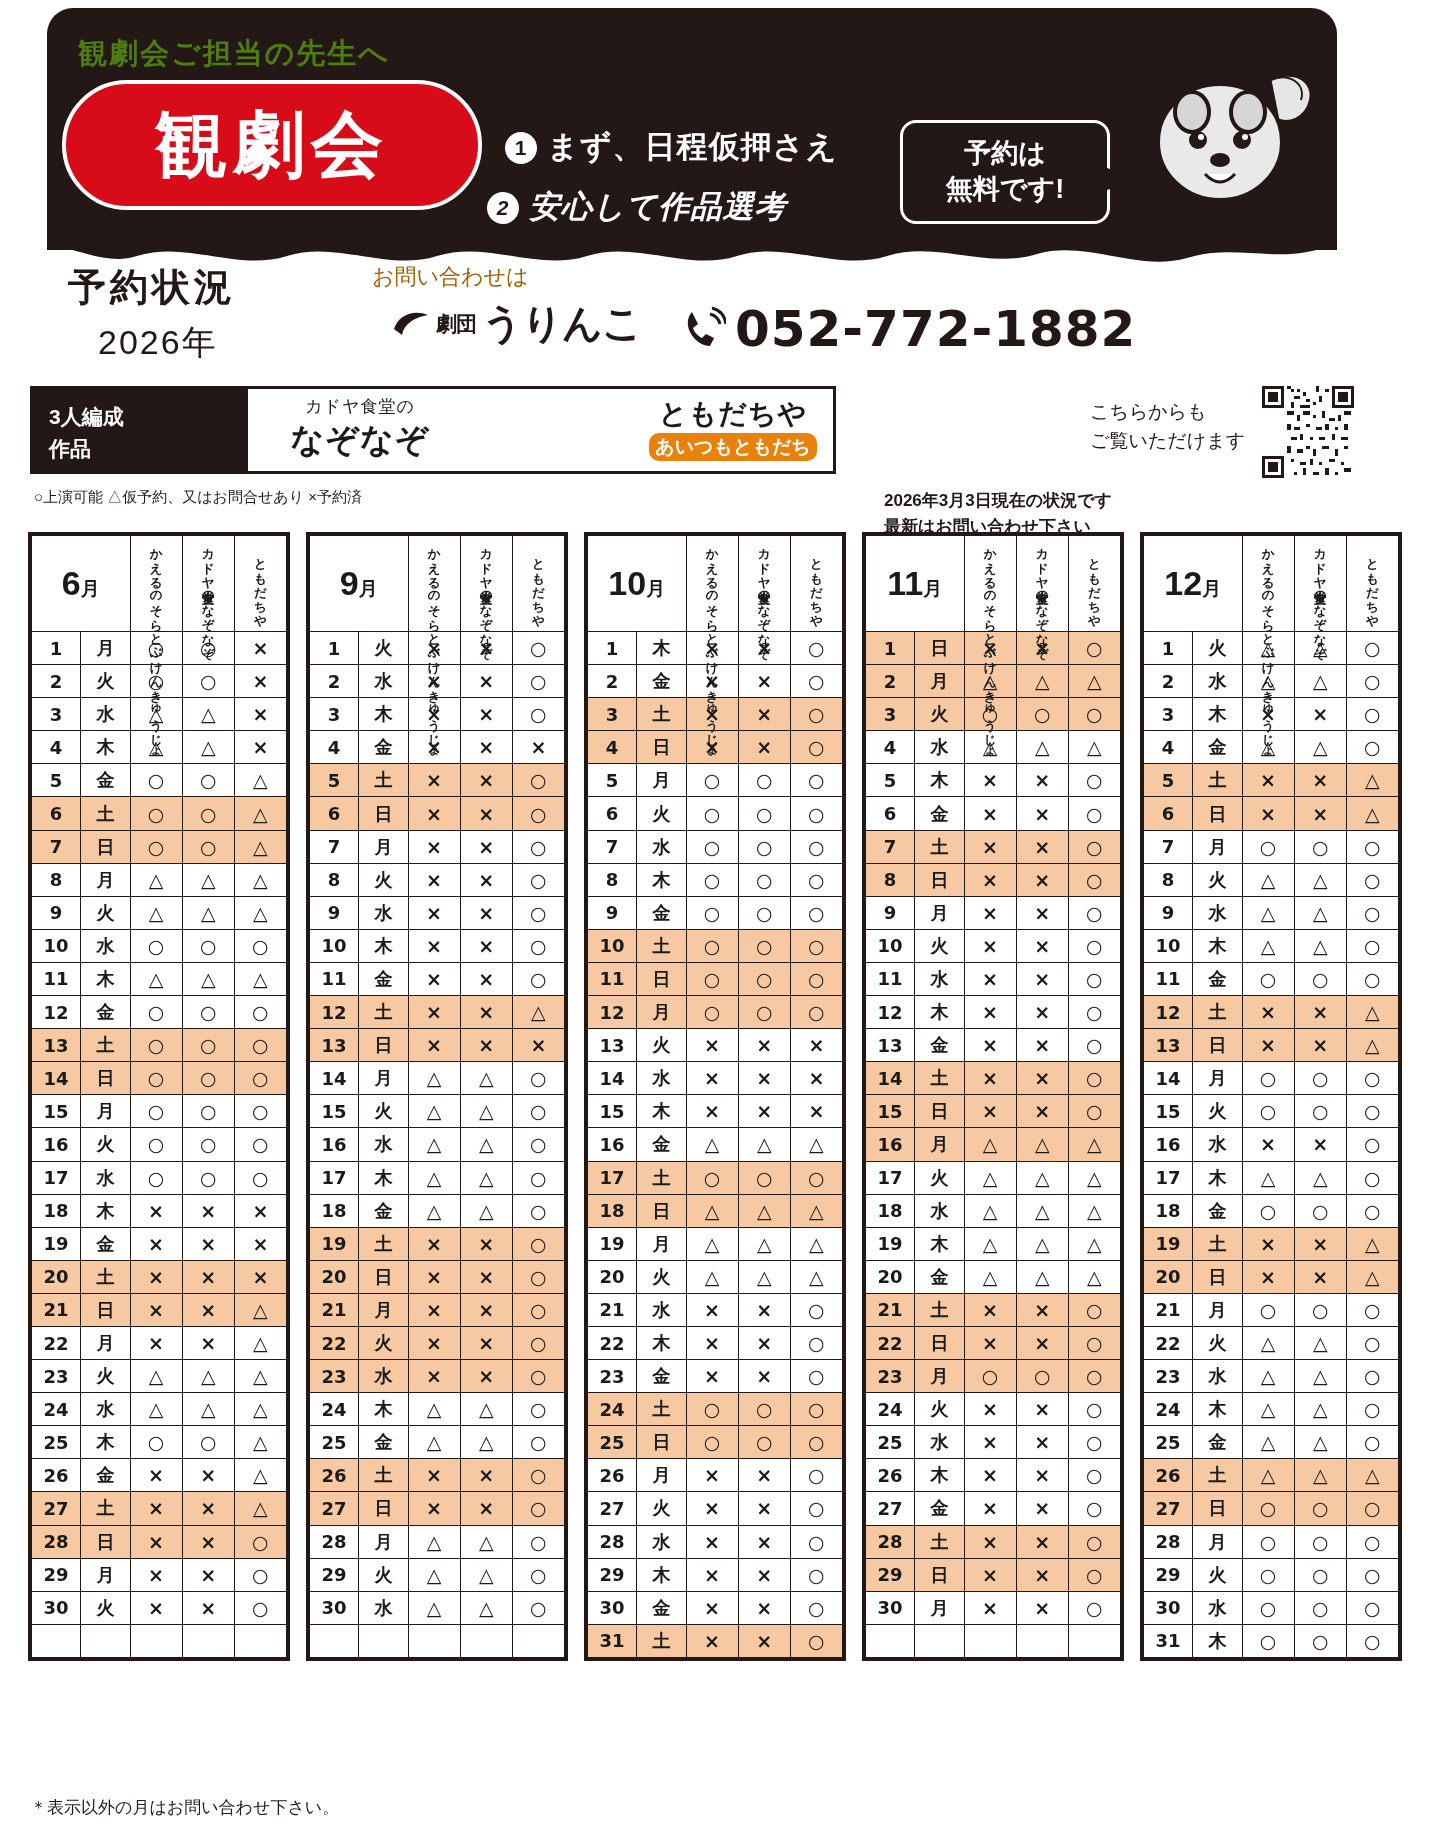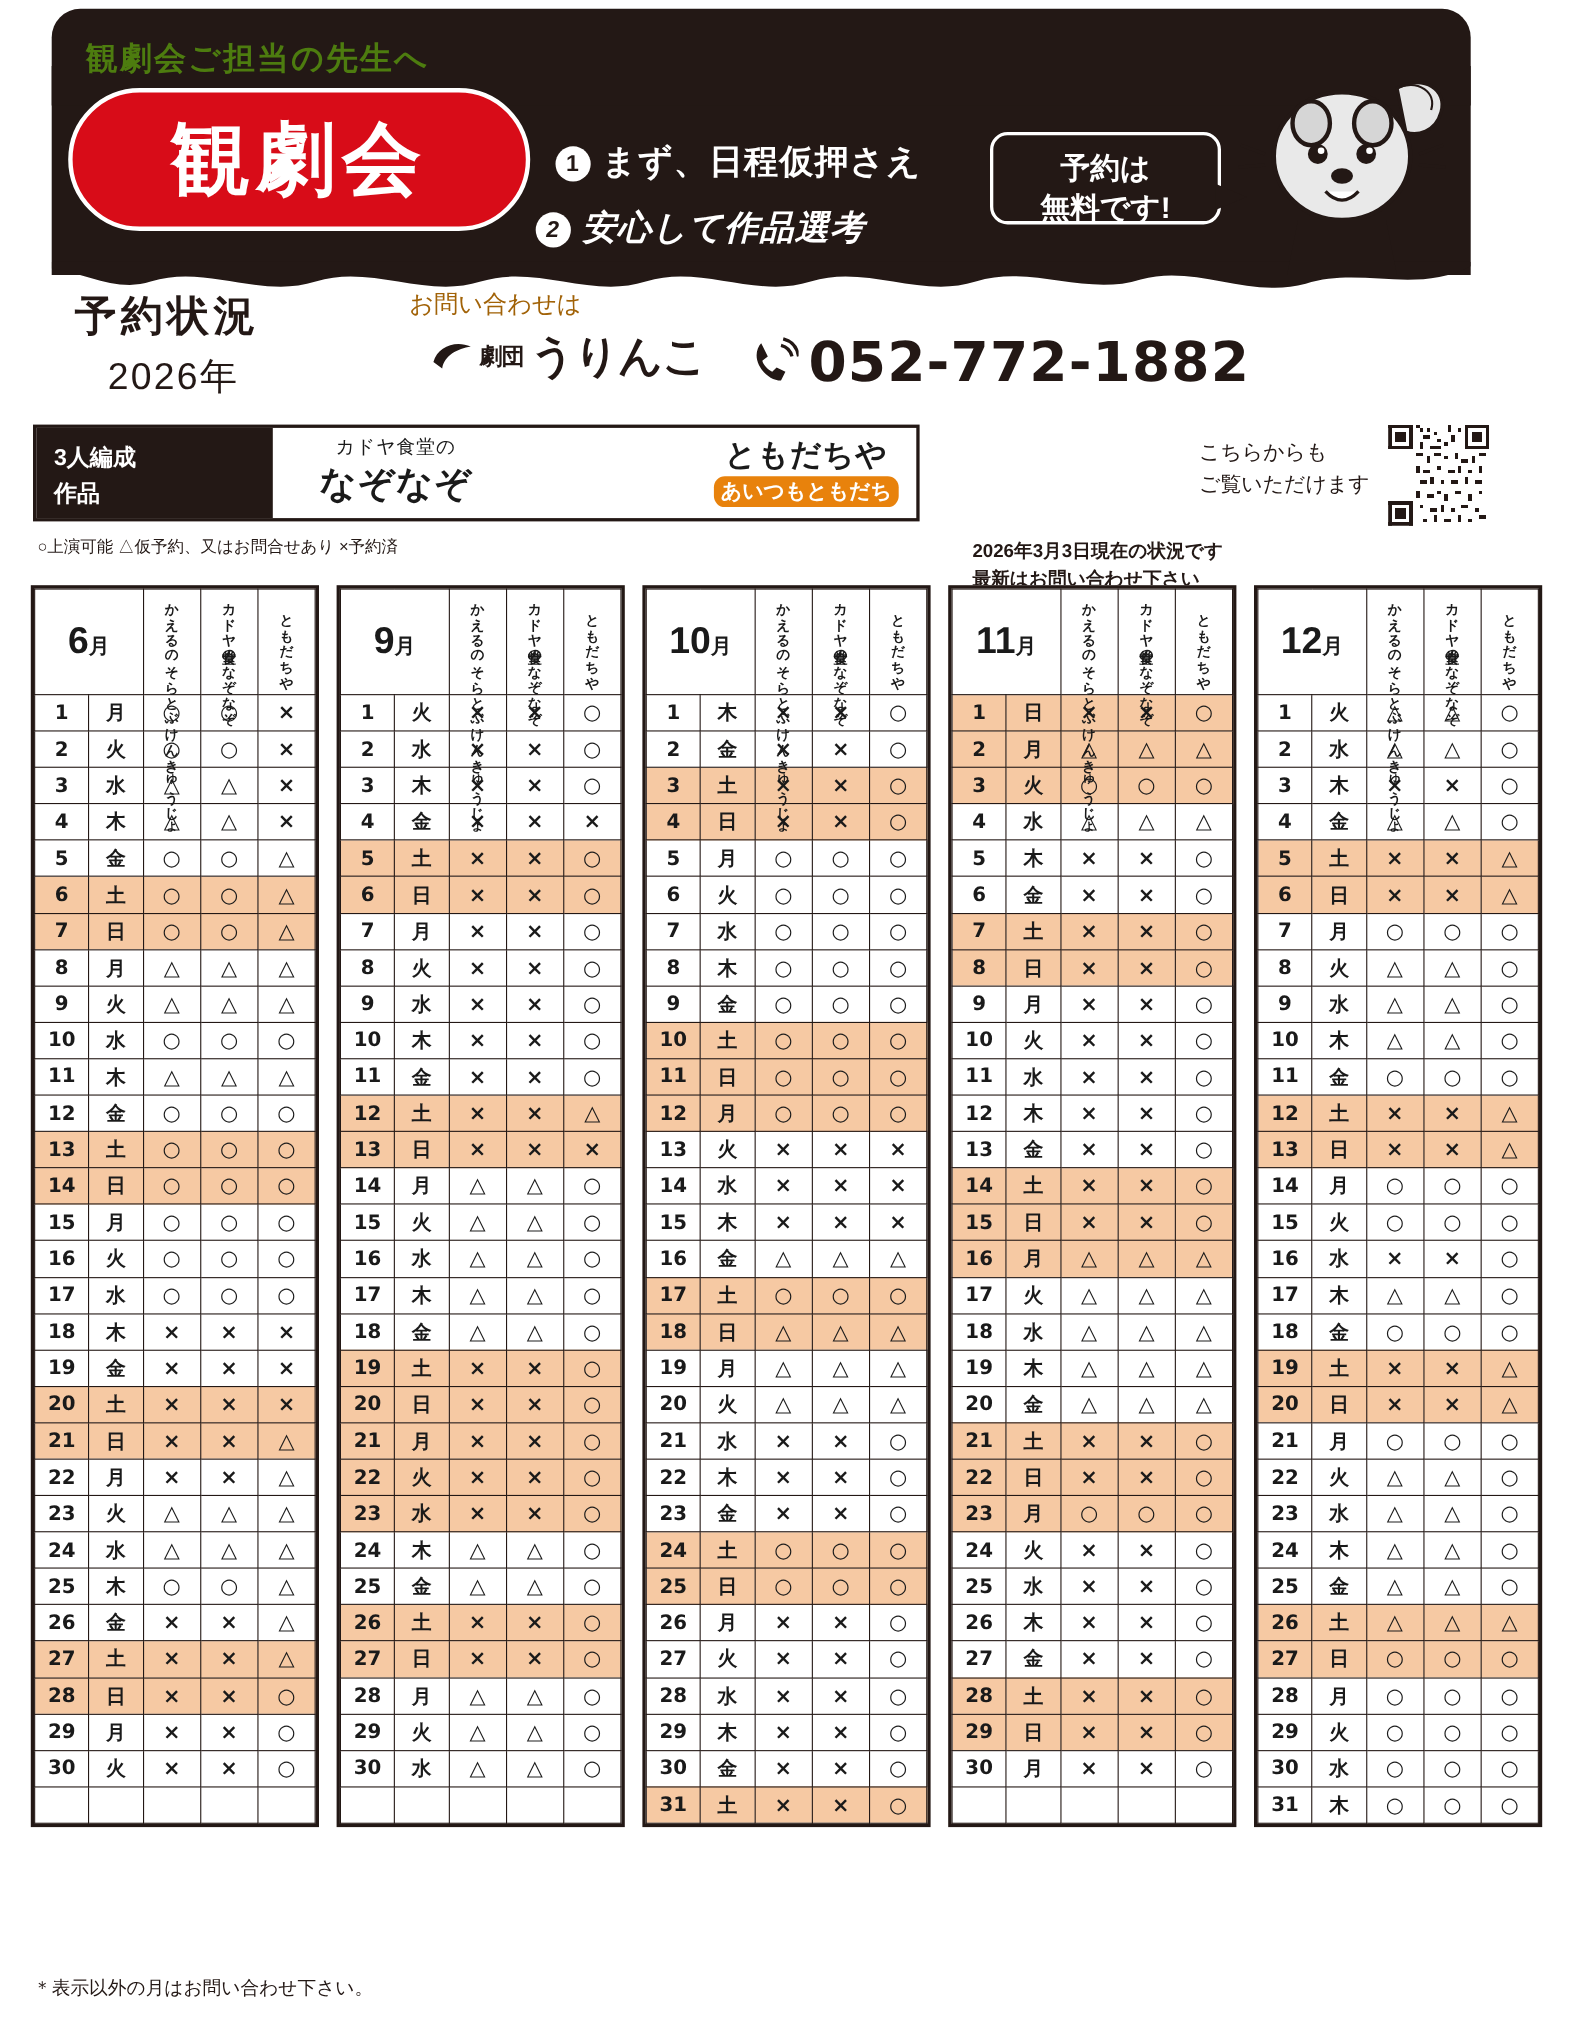--- a/index.html
+++ b/index.html
@@ -47,21 +47,21 @@
   .step { position:absolute; color:#ffffff; font-size:31px; font-weight:bold; letter-spacing:1px;}
   .step .num {
     display:inline-block; width:32px; height:32px; line-height:32px;
     border-radius:50%; background:#ffffff; color:#231815;
     font-size:21px; text-align:center; margin-right:10px; vertical-align:2px;
   }
   .step1 { left:505px; top:126px; }
   .step2 { left:487px; top:186px;font-style:italic; }
 
   .bubble {
-    position:absolute; left:900px; top:120px; width:210px; height:84px;
+    position:absolute; left:900px; top:120px; width:210px; height:104px;
     background:#231815; border:3px solid #ffffff; border-radius:16px;
     color:#ffffff; text-align:center; font-size:27px; font-weight:bold;
     padding-top:12px; line-height:1.35;
   }
   .bubble::after{
     content:""; position:absolute; right:-26px; top:44px;
     border-width:12px 0 12px 28px; border-style:solid;
     border-color:transparent transparent transparent #231815;
   }
 

